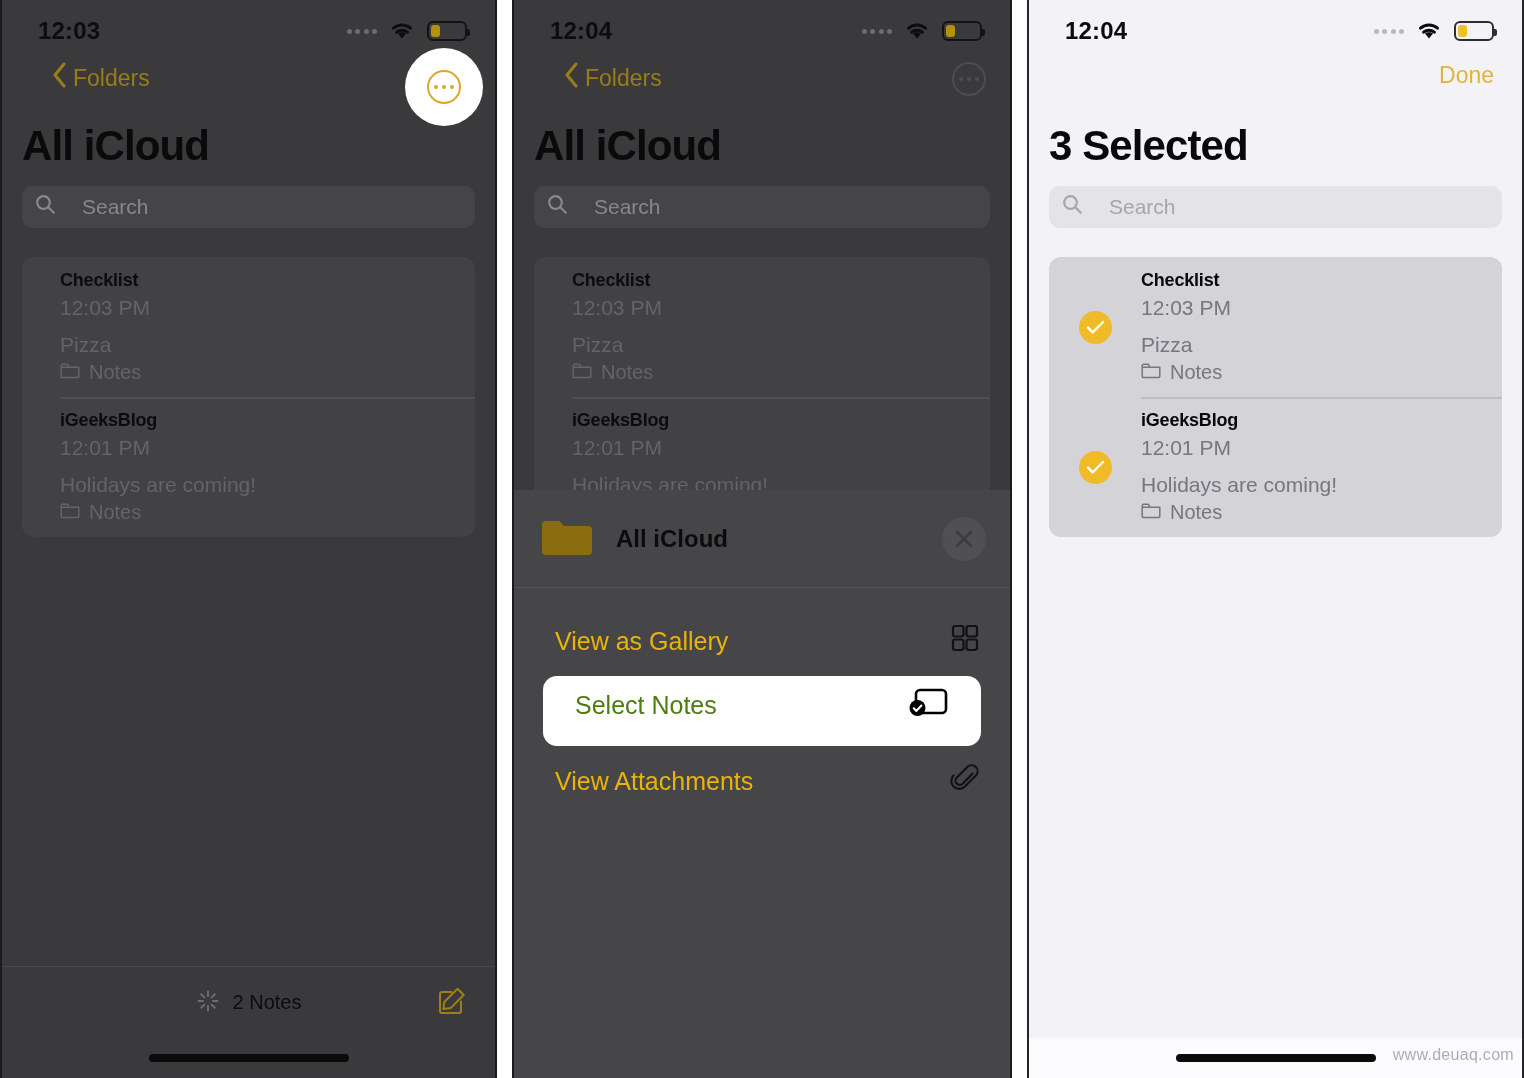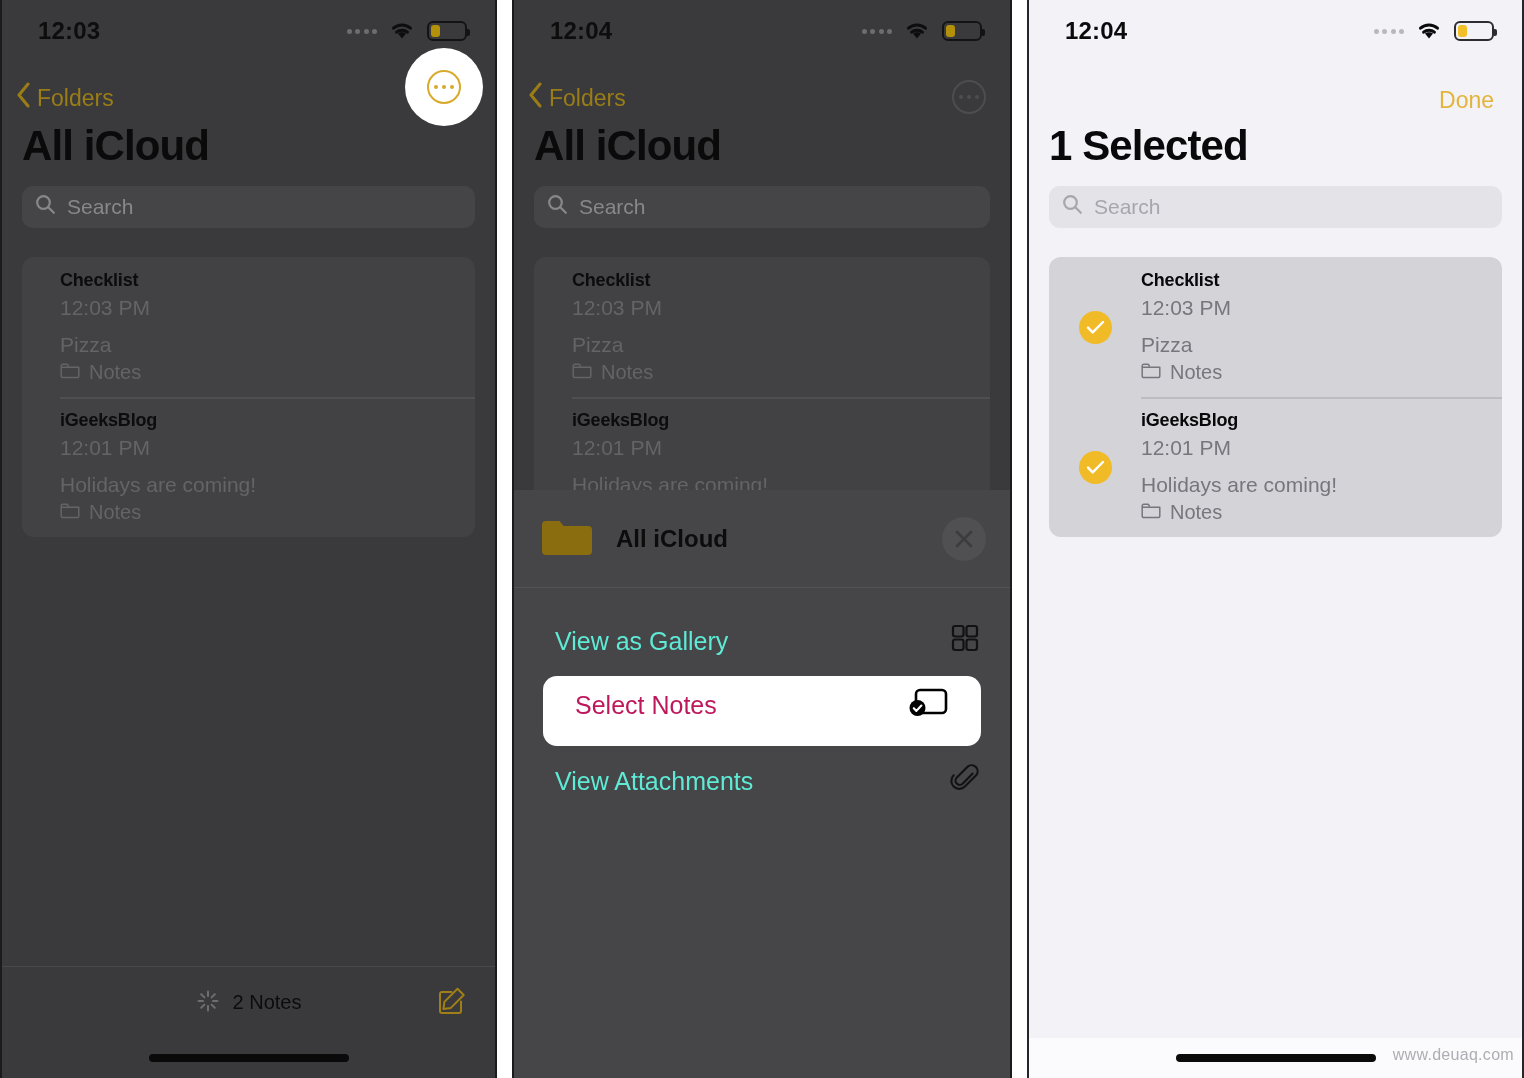--- a/index.html
+++ b/index.html
@@ -122,25 +122,26 @@
 
   .panel-3 .clock { color: #0b0b0d; }
   .panel-3 .sig-dots { color: #b8b8bd; }
   .panel-3 .wifi-icon { color: #0b0b0d; }
   .panel-3 .battery { color: #0b0b0d; }
 
   
   .navrow {
     height: 52px;
     display: flex;
-    align-items: flex-end;
+    align-items: flex-start;
     justify-content: space-between;
     padding: 0 26px 0 16px;
     flex: 0 0 auto;
     position: relative;
+    margin-left: 36px;
   }
   .back-btn {
     display: flex;
     align-items: center;
     gap: 6px;
     font-size: 23px;
   }
   .back-btn .chev { display: block; }
   .panel-1 .back-btn, .panel-2 .back-btn { color: #9a7d16; }
 
@@ -184,21 +185,21 @@
   .panel-1 .bigtitle, .panel-2 .bigtitle { color: #0a0a0b; }
   .panel-3 .bigtitle { color: #09090b; }
 
   
   .searchwrap { padding: 0 22px; flex: 0 0 auto; }
   .searchbar {
     height: 42px;
     border-radius: 11px;
     display: flex;
     align-items: center;
-    gap: 11px;
+    gap: 26px;
     padding: 0 13px;
     font-size: 21px;
   }
   .panel-1 .searchbar, .panel-2 .searchbar { background: #454548; color: #88888c; }
   .panel-3 .searchbar { background: #e3e3e8; color: #a6a6ac; }
   .searchbar .mag { display: block; flex: 0 0 auto; }
 
   
   .noteslist {
     margin: 29px 22px 0 22px;
@@ -350,30 +351,30 @@
     display: flex; align-items: center; justify-content: center;
     color: #3c3c3e;
   }
   .sheet-list { padding-top: 18px; }
   .sheet-item {
     height: 70px;
     display: flex;
     align-items: center;
     padding: 0 32px 0 43px;
     font-size: 25px;
-    color: #5eead4;
+    color: #eab308;
     position: relative;
   }
   .sheet-item .icon { margin-left: auto; display: block; }
   .sheet-item.highlighted {
     background: #ffffff;
     border-radius: 14px;
     margin: 0 31px;
     padding: 0 32px 12px 12px;
-    color: #be185d;
+    color: #4d7c0f;
     z-index: 2;
   }
   .sheet-item.highlighted .icon { color: #000; }
 
   
   .watermark {
     position: absolute;
     right: 10px; bottom: 14px;
     font-size: 16px;
     color: #adadb3;
@@ -691,21 +692,21 @@
           <span class="battery">
               <span class="fill"></span>
             </span>
         </div>
       </div>
 
       <div class="navrow" style="justify-content:flex-end;padding-right:30px">
         <div class="done-btn">Done</div>
       </div>
 
-      <div class="bigtitle">1 Selected</div>
+      <div class="bigtitle">3 Selected</div>
 
       <div class="searchwrap">
         <div class="searchbar">
           <span class="mag">
             <svg width="21" height="21" viewBox="0 0 21 21">
                 <circle cx="8.5" cy="8.5" r="6.3" stroke="currentColor" stroke-width="2.2" fill="none"></circle>
                 <path d="M13.3 13.3l5.5 5.5" stroke="currentColor" stroke-width="2.2" stroke-linecap="round"></path>
               </svg>
           </span>
           <span>Search</span>

